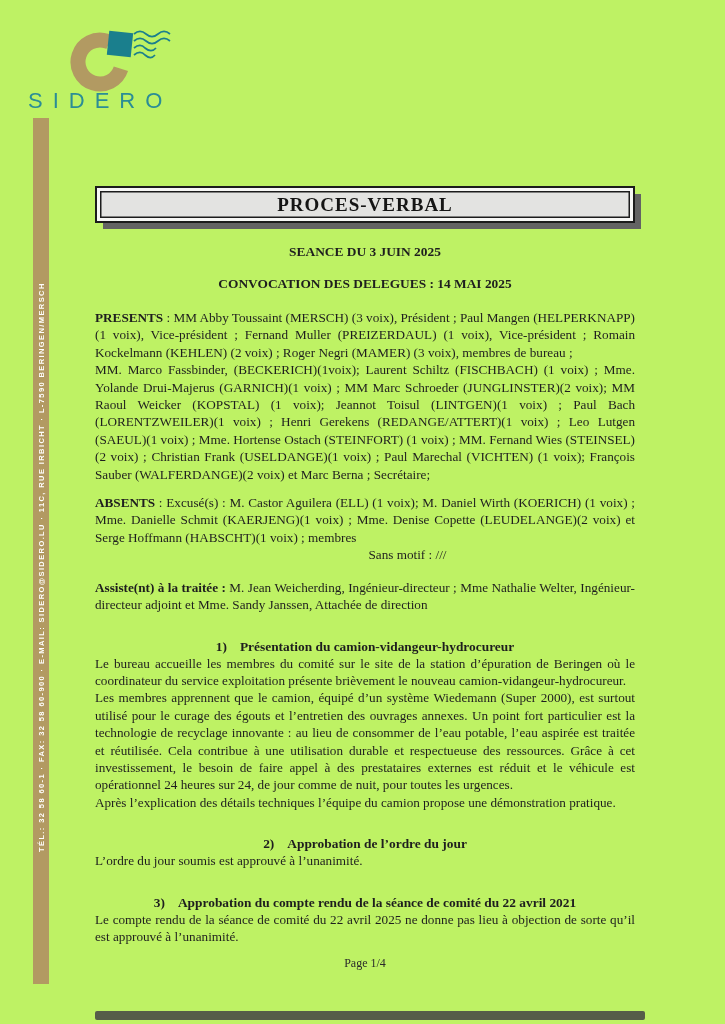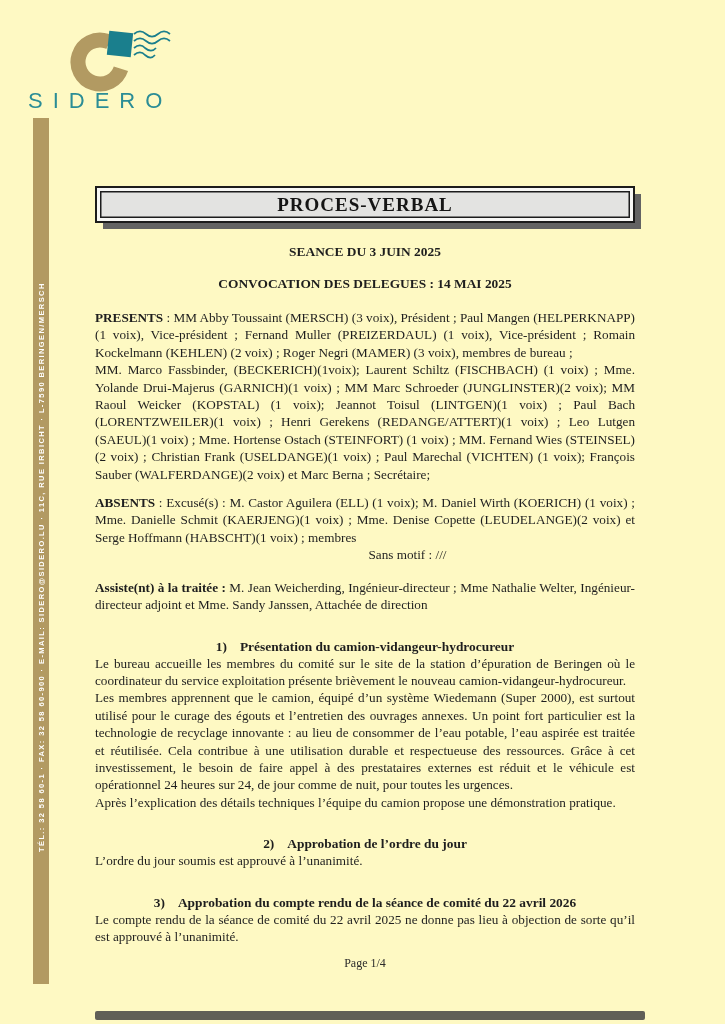--- a/index.html
+++ b/index.html
@@ -1,20 +1,20 @@
 <!DOCTYPE html>
 <html><head>
 <meta charset="utf-8">
 <style>
   html,body{margin:0;padding:0;}
   body{background:#e9e9e9;}
   .page{
     position:relative;
     width:725px;height:1024px;
-    background:#fef9c3;
+    background:#bef264;
     overflow:hidden;
     font-family:"Liberation Serif", serif;
     color:#1e1e1e;
   }
   
   .logo{position:absolute;left:20px;top:22px;width:200px;height:100px;}
   .logo svg{position:absolute;left:38px;top:6px;}
   .brand-name{
     position:absolute;left:8px;top:66px;width:190px;
     font-family:"Liberation Sans", sans-serif;
@@ -123,21 +123,21 @@
     <p class="para assiste"><span class="b">Assiste(nt) à la traitée :</span><span> M. Jean Weicherding, Ingénieur-directeur ; Mme Nathalie Welter, Ingénieur-directeur adjoint et Mme. Sandy Janssen, Attachée de direction</span></p>
 
     <p class="sec-head"><span class="sec-num">1)</span><span>Présentation du camion-vidangeur-hydrocureur</span></p>
     <p class="sec-body">Le bureau accueille les membres du comité sur le site de la station d’épuration de Beringen où le coordinateur du service exploitation présente brièvement le nouveau camion-vidangeur-hydrocureur.</p>
     <p class="sec-body">Les membres apprennent que le camion, équipé d’un système Wiedemann (Super 2000), est surtout utilisé pour le curage des égouts et l’entretien des ouvrages annexes. Un point fort particulier est la technologie de recyclage innovante : au lieu de consommer de l’eau potable, l’eau aspirée est traitée et réutilisée. Cela contribue à une utilisation durable et respectueuse des ressources. Grâce à cet investissement, le besoin de faire appel à des prestataires externes est réduit et le véhicule est opérationnel 24 heures sur 24, de jour comme de nuit, pour toutes les urgences.</p>
     <p class="sec-body">Après l’explication des détails techniques l’équipe du camion propose une démonstration pratique.</p>
 
     <p class="sec-head"><span class="sec-num">2)</span><span>Approbation de l’ordre du jour</span></p>
     <p class="sec-body">L’ordre du jour soumis est approuvé à l’unanimité.</p>
 
-    <p class="sec-head"><span class="sec-num">3)</span><span>Approbation du compte rendu de la séance de comité du 22 avril 2026</span></p>
+    <p class="sec-head"><span class="sec-num">3)</span><span>Approbation du compte rendu de la séance de comité du 22 avril 2021</span></p>
     <p class="sec-body">Le compte rendu de la séance de comité du 22 avril 2025 ne donne pas lieu à objection de sorte qu’il est approuvé à l’unanimité.</p>
 
   </div>
 
   <div class="footer">Page 1/4</div>
 
   <div class="bottom-bar"></div>
 
 </div>
 

